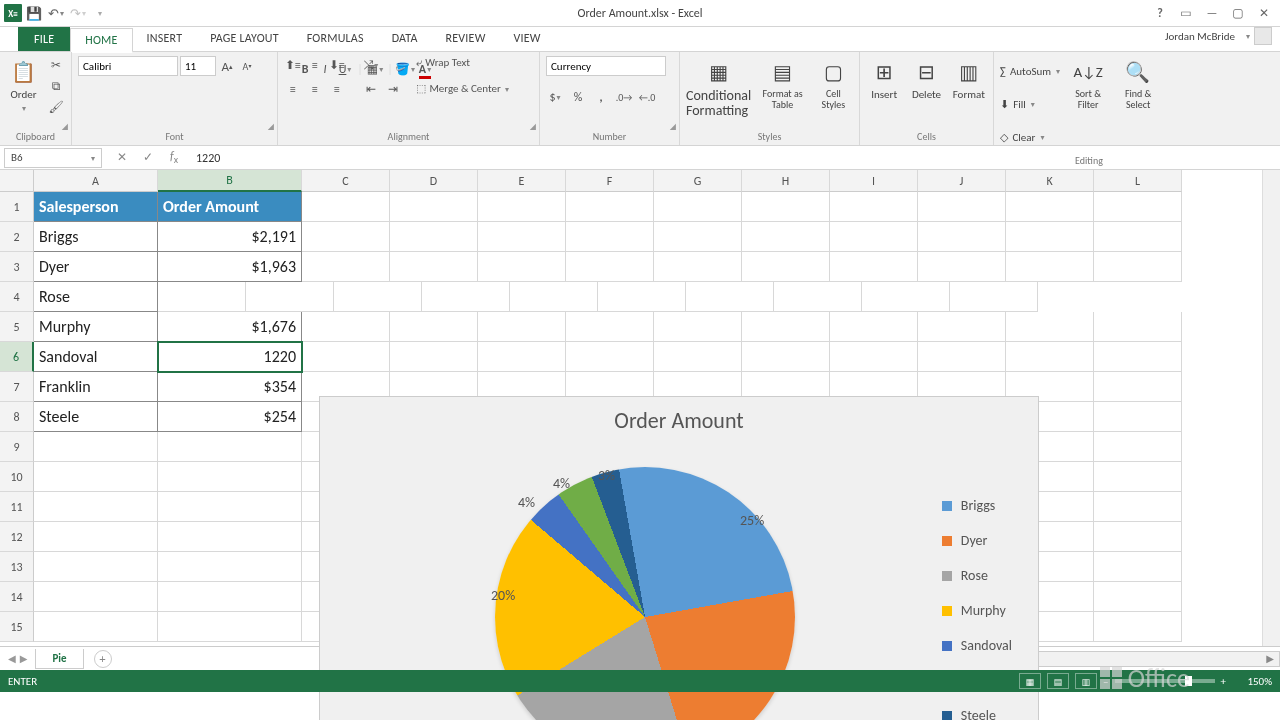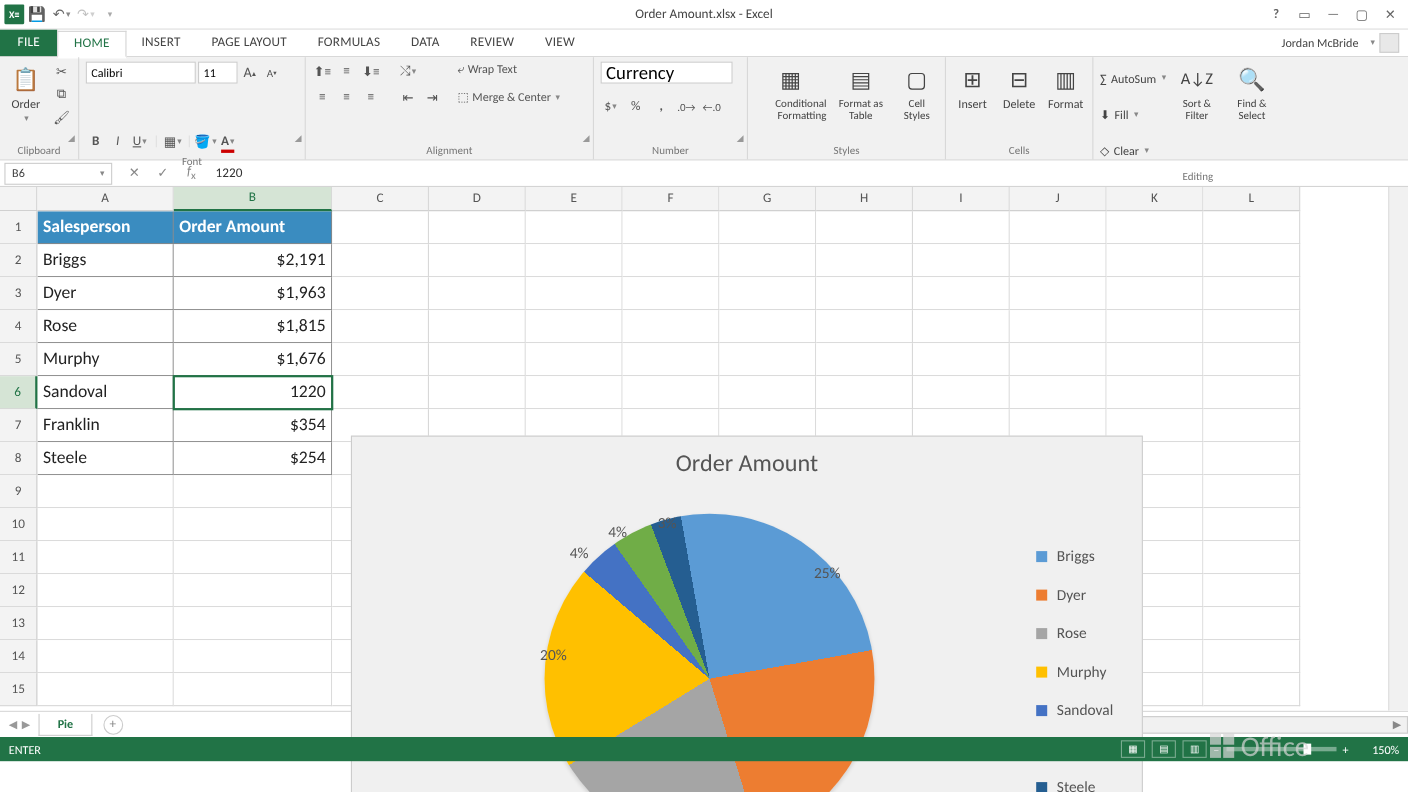--- a/index.html
+++ b/index.html
@@ -10,21 +10,21 @@
   .qat { display:flex; align-items:center; gap:2px; padding-left:4px;}
   .qat .ico { width:20px; height:20px; display:flex; align-items:center; justify-content:center; font-size:13px; color:#666; }
   .excel-ico { width:18px; height:18px; background:#217346; color:#fff; font-size:9px; font-weight:bold; display:flex; align-items:center; justify-content:center; border-radius:1px;}
   .titlebar .title { position:absolute; left:50%; transform:translateX(-50%); font-size:12px; color:#444;}
   .titlebar .winctl { margin-left:auto; display:flex; align-items:center; gap:2px; padding-right:4px;}
   .titlebar .winctl span { width:24px; height:20px; display:flex; align-items:center; justify-content:center; color:#666; font-size:12px;}
   .user { color:#444; font-size:11px; margin-right:6px;}
   .avatar { width:18px; height:18px; background:#e8e8e8; border:1px solid #ccc; }
 
   
-  .ribbon-tabs { height:25px; background:#fff; display:flex; align-items:center; border-bottom:1px solid #d4d4d4; padding-left:0;}
+  .ribbon-tabs { height:25px; background:#fff; display:flex; align-items:flex-start; border-bottom:1px solid #d4d4d4; padding-left:18px;}
   .ribbon-tabs .tab { padding: 4px 14px 4px; font-size:12px; color:#444; text-transform:uppercase; letter-spacing:.2px; cursor:default;}
   .ribbon-tabs .file { background:#217346; color:#fff; padding:5px 16px; }
   .ribbon-tabs .tab.active { color:#217346; border-bottom:2px solid #fff; position:relative; top:1px; background:#fff; border-left:1px solid #d4d4d4; border-right:1px solid #d4d4d4; border-top:1px solid #d4d4d4;}
   .ribbon-tabs .right { margin-left:auto; padding-right:8px; display:flex; align-items:center; gap:4px;}
 
   
   .ribbon { height:94px; background:#f1f1f1; border-bottom:1px solid #d4d4d4; display:flex; }
   .group { border-right:1px solid #d8d8d8; padding:4px 6px 2px; display:flex; flex-direction:column; justify-content:space-between; position:relative;}
   .group-label { text-align:center; font-size:10px; color:#777; padding-top:2px;}
   .group-body { display:flex; gap:6px; align-items:flex-start; flex:1;}
@@ -33,21 +33,21 @@
   .small-stack { display:flex; flex-direction:column; gap:3px;}
   .mini { font-size:11px; color:#555; display:flex; align-items:center; gap:3px;}
   .fontbox { display:flex; gap:2px; align-items:center;}
   .fontbox select, .fontbox input { height:20px; border:1px solid #ccc; font-size:11px; padding:0 4px; background:#fff;}
   .fontname { width:100px;}
   .fontsize { width:36px;}
   .fontrow2 { display:flex; gap:2px; align-items:center; margin-top:4px;}
   .sq { width:18px; height:18px; display:flex; align-items:center; justify-content:center; font-size:12px; color:#555;}
   .dlg { position:absolute; right:3px; bottom:14px; font-size:8px; color:#999;}
   .dd { font-size:8px; color:#888; margin-left:1px;}
-  .numfmt { width:120px; height:20px; border:1px solid #ccc; font-size:17px; padding:0 4px; background:#fff;}
+  .numfmt { width:120px; height:20px; border:1px solid #ccc; font-size:11px; padding:0 4px; background:#fff;}
   .edgrp .row { display:flex; align-items:center; gap:4px; font-size:11px; color:#444;}
   .colline {width:18px; height:3px; background:#c00; display:inline-block; margin-top:10px;}
 
   
   .fbar { height:24px; border-bottom:1px solid #d4d4d4; display:flex; align-items:center; background:#fff;}
   .namebox { width:98px; height:20px; border:1px solid #ccc; margin:0 4px; padding:0 6px; font-size:11px; display:flex; align-items:center; justify-content:space-between;}
   .fbar .fx { display:flex; align-items:center; gap:10px; padding:0 8px; color:#888; font-size:12px;}
   .fbar .fx .sym { width:16px; text-align:center;}
   .fbar .finput { flex:1; font-size:12px; padding-left:6px; color:#333;}
 
@@ -147,21 +147,21 @@
         <span class="sq">✂</span>
         <span class="sq">⧉</span>
         <span class="sq">🖌</span>
       </div>
     </div>
     <div class="group-label">Clipboard</div>
     <span class="dlg">◢</span>
   </div>
 
   <div class="group" style="width:206px;">
-    <div class="group-body" style="flex-direction:column; align-items:flex-start;gap:40px;">
+    <div class="group-body" style="align-items:flex-start;gap:40px;">
       <div class="fontbox">
         <input class="fontname" value="Calibri" style="">
         <input class="fontsize" value="11" style="">
         <span class="sq" style="font-size:13px;">A<sup style="font-size:7px;">▴</sup></span>
         <span class="sq" style="font-size:10px;">A<sup style="font-size:6px;">▾</sup></span>
       </div>
       <div class="fontrow2">
         <span class="sq">
             <b>B</b>
           </span>
@@ -235,21 +235,21 @@
       </div>
     </div>
     <div class="group-label">Number</div>
     <span class="dlg">◢</span>
   </div>
 
   <div class="group" style="width:180px;">
     <div class="group-body">
       <div class="big-btn" style="width:70px;">
           <div class="ic">▦</div>
-          <span style="font-size:10px;line-height:1.1;text-align:right;">Conditional Formatting</span>
+          <span style="font-size:14px;line-height:1.1;text-align:left;">Conditional Formatting</span>
         </div>
       <div class="big-btn" style="width:54px;">
           <div class="ic">▤</div>
           <span style="font-size:10px;line-height:1.1;text-align:center;">Format as Table</span>
         </div>
       <div class="big-btn" style="width:42px;">
           <div class="ic">▢</div>
           <span style="font-size:10px;line-height:1.1;text-align:center;">Cell Styles</span>
         </div>
     </div>
@@ -390,21 +390,20 @@
         <div class="cell" style="width: 88px;"></div>
         <div class="cell" style="width: 88px;"></div>
         <div class="cell" style="width: 88px;"></div>
         <div class="cell" style="width: 88px;"></div>
         <div class="cell" style="width: 88px;"></div>
         <div class="cell" style="width: 88px;"></div>
         <div class="cell" style="width: 88px;"></div>
       </div>
       <div class="row">
         <div class="cell datacell" style="width: 124px;">Rose</div>
-        <div class="cell datacell ralign" style="width: 144px;">$1,815</div>
         <div class="cell" style="width: 88px;"></div>
         <div class="cell" style="width: 88px;"></div>
         <div class="cell" style="width: 88px;"></div>
         <div class="cell" style="width: 88px;"></div>
         <div class="cell" style="width: 88px;"></div>
         <div class="cell" style="width: 88px;"></div>
         <div class="cell" style="width: 88px;"></div>
         <div class="cell" style="width: 88px;"></div>
         <div class="cell" style="width: 88px;"></div>
         <div class="cell" style="width: 88px;"></div>

